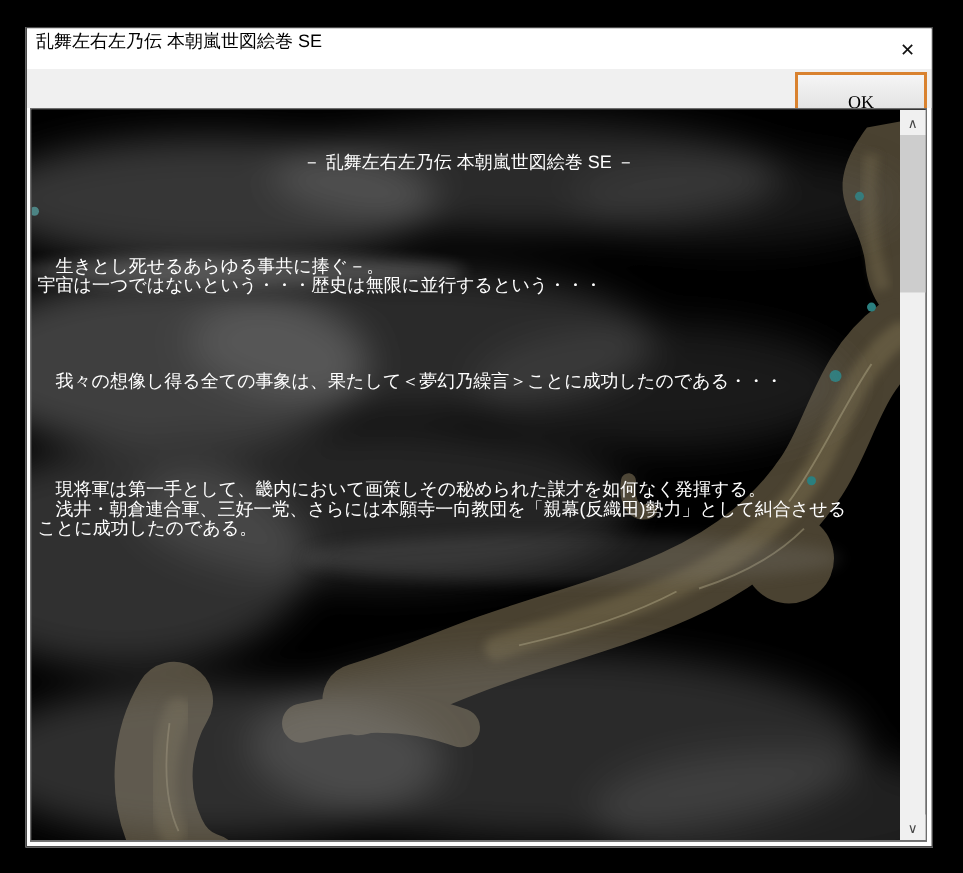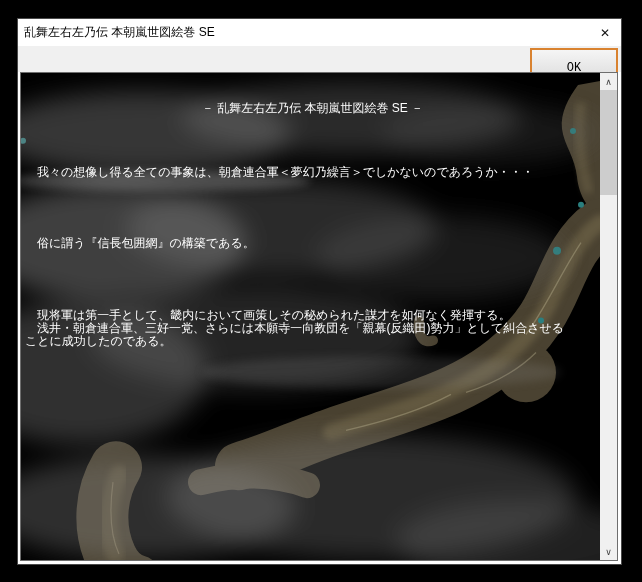--- a/index.html
+++ b/index.html
@@ -1,28 +1,28 @@
 <!DOCTYPE html>
 <html><head>
 <meta charset="utf-8">
 <style>
   html,body{margin:0;padding:0;background:#000;width:642px;height:582px;overflow:hidden;
     font-family:"Liberation Sans",sans-serif;}
   .window{position:absolute;left:17px;top:18px;width:603px;height:545px;background:#fff;
     border:1px solid #4a4a4a;display:flex;flex-direction:column;}
-  .titlebar{height:27px;background:#fff;display:flex;align-items:center;flex:0 0 auto;}
+  .titlebar{height:27px;background:#fff;display:flex;align-items:flex-start;flex:0 0 auto;}
   .title-text{font-size:12px;color:#000;padding-left:6px;flex:1;white-space:nowrap;}
   .close-btn{width:32px;height:27px;display:flex;align-items:center;justify-content:center;
     cursor:default;}
   .close-btn span{font-size:12px;color:#111;line-height:1;}
   .btn-strip{height:26px;background:#f0f0f0;flex:0 0 auto;display:flex;justify-content:flex-end;
     align-items:flex-start;}
   .ok-btn{margin:2px 3px 0 0;width:88px;height:40px;border:2px solid #d9822f;
     background:linear-gradient(180deg,#f5f5f5,#d8d8d8);font-size:12px;color:#000;
-    font-family:Liberation Mono, monospace;padding:0;box-sizing:border-box;}
+    font-family:Liberation Serif, serif;padding:0;box-sizing:border-box;}
   .content-wrap{margin:0 3px 3px 2px;border:1px solid #6e6e6e;background:#000;flex:1;
     display:flex;overflow:hidden;}
   .map-area{position:relative;flex:1;overflow:hidden;background:#000;}
   .map-area svg{position:absolute;left:0;top:0;width:100%;height:100%;}
   .story{position:absolute;left:0;top:0;right:0;bottom:0;padding:3px 0 0 4px;color:#fff;
     font-size:12px;line-height:13px;white-space:pre;overflow:hidden;}
   .story .heading{text-align:center;margin:0;}
   .story p{margin:0;}
   .p1{margin-top:30px !important;}
   .p2{margin-top:25px !important;}
@@ -107,22 +107,23 @@
           <ellipse cx="120" cy="435" rx="155" ry="52" fill="#8e8e8e" opacity="0.32"></ellipse>
           <ellipse cx="500" cy="470" rx="125" ry="42" fill="#808080" opacity="0.25"></ellipse>
           <ellipse cx="470" cy="60" rx="110" ry="30" fill="#6f6f6f" opacity="0.20"></ellipse>
         </g>
         <ellipse cx="140" cy="108" rx="150" ry="10" fill="#d8d8d8" opacity="0.28" filter="url(#b5)"></ellipse>
         <ellipse cx="360" cy="300" rx="180" ry="16" fill="#9a9a9a" opacity="0.18" filter="url(#b5)"></ellipse>
       </svg>
 
       <div class="story">
         <div class="heading">－ 乱舞左右左乃伝 本朝嵐世図絵巻 SE －</div>
-        <p class="p2">　我々の想像し得る全ての事象は、朝倉連合軍＜夢幻乃繰言＞でしかないのであろうか・・・</p>
-        <p class="p5">　俗に謂う『信長包囲網』の構築である。</p>
+        <p class="p1">　生きとし死せるあらゆる事共に捧ぐ－。
+宇宙は一つではないという・・・歴史は無限に並行するという・・・</p>
+        <p class="p2">　我々の想像し得る全ての事象は、果たして＜夢幻乃繰言＞ことに成功したのである・・・</p>
         <p class="p6">　現将軍は第一手として、畿内において画策しその秘められた謀才を如何なく発揮する。
 　浅井・朝倉連合軍、三好一党、さらには本願寺一向教団を「親幕(反織田)勢力」として糾合させる
 ことに成功したのである。</p>
         
         
       </div>
     </div>
 
     <div class="scrollbar">
       <div class="sb-btn sb-up">

